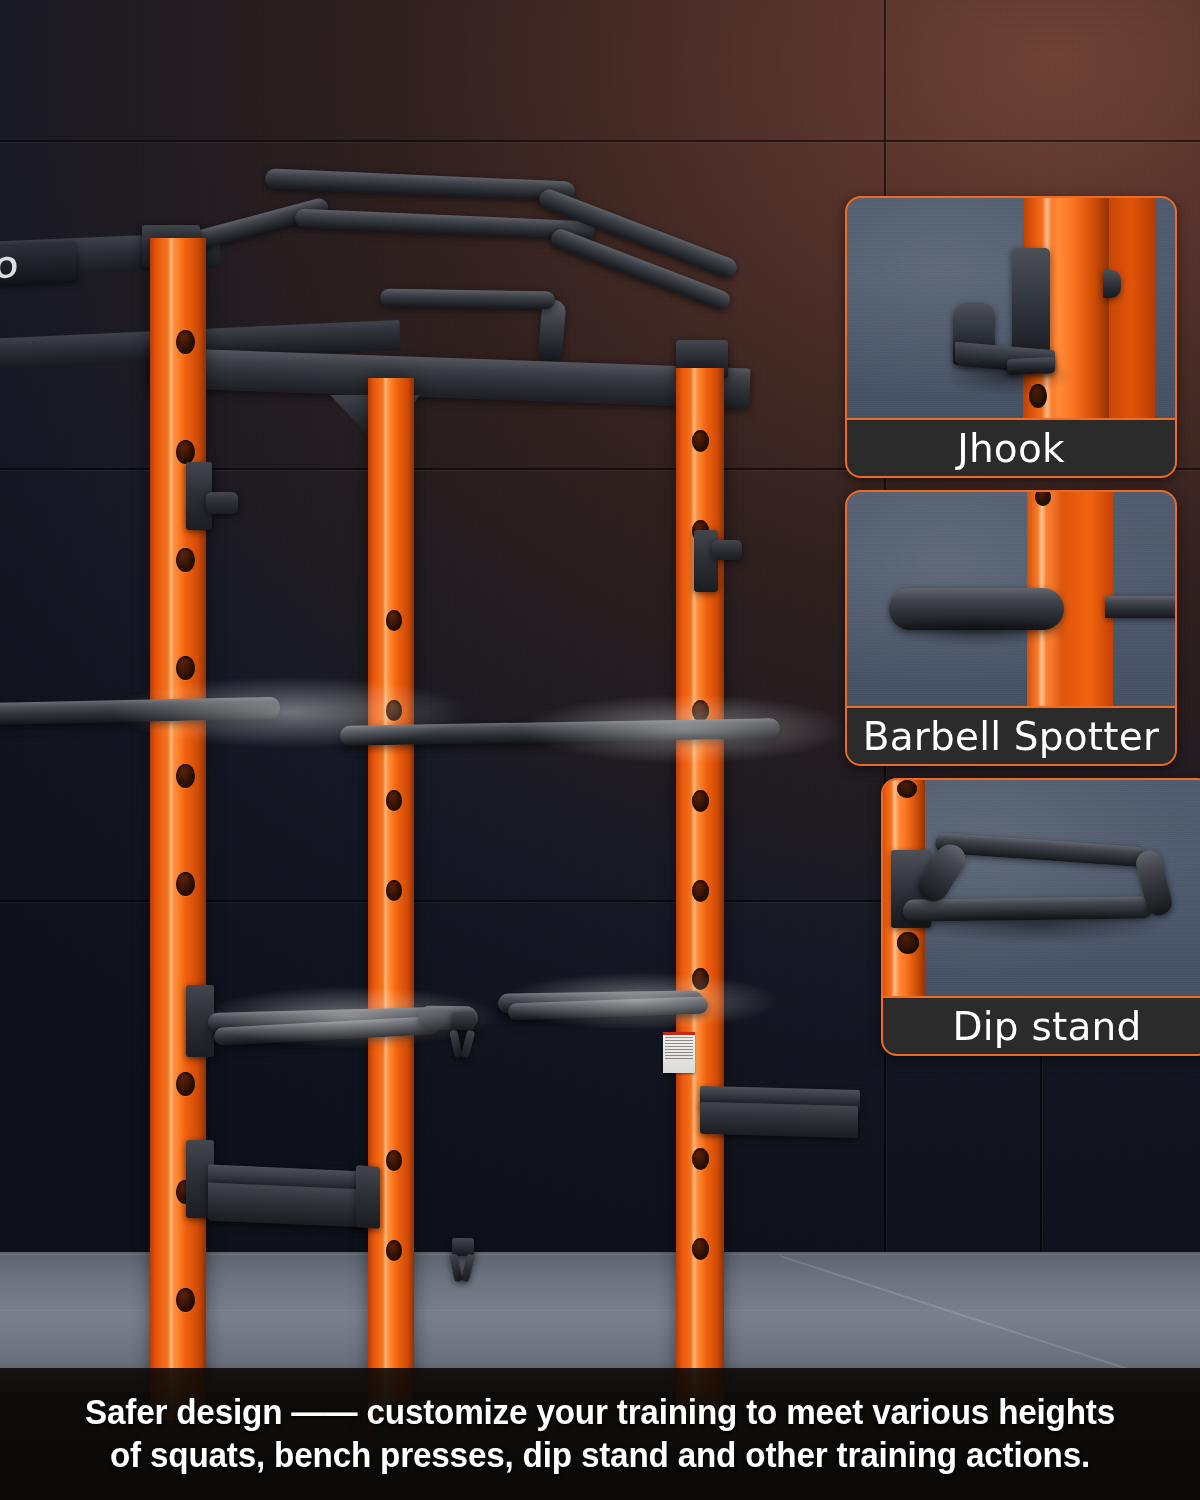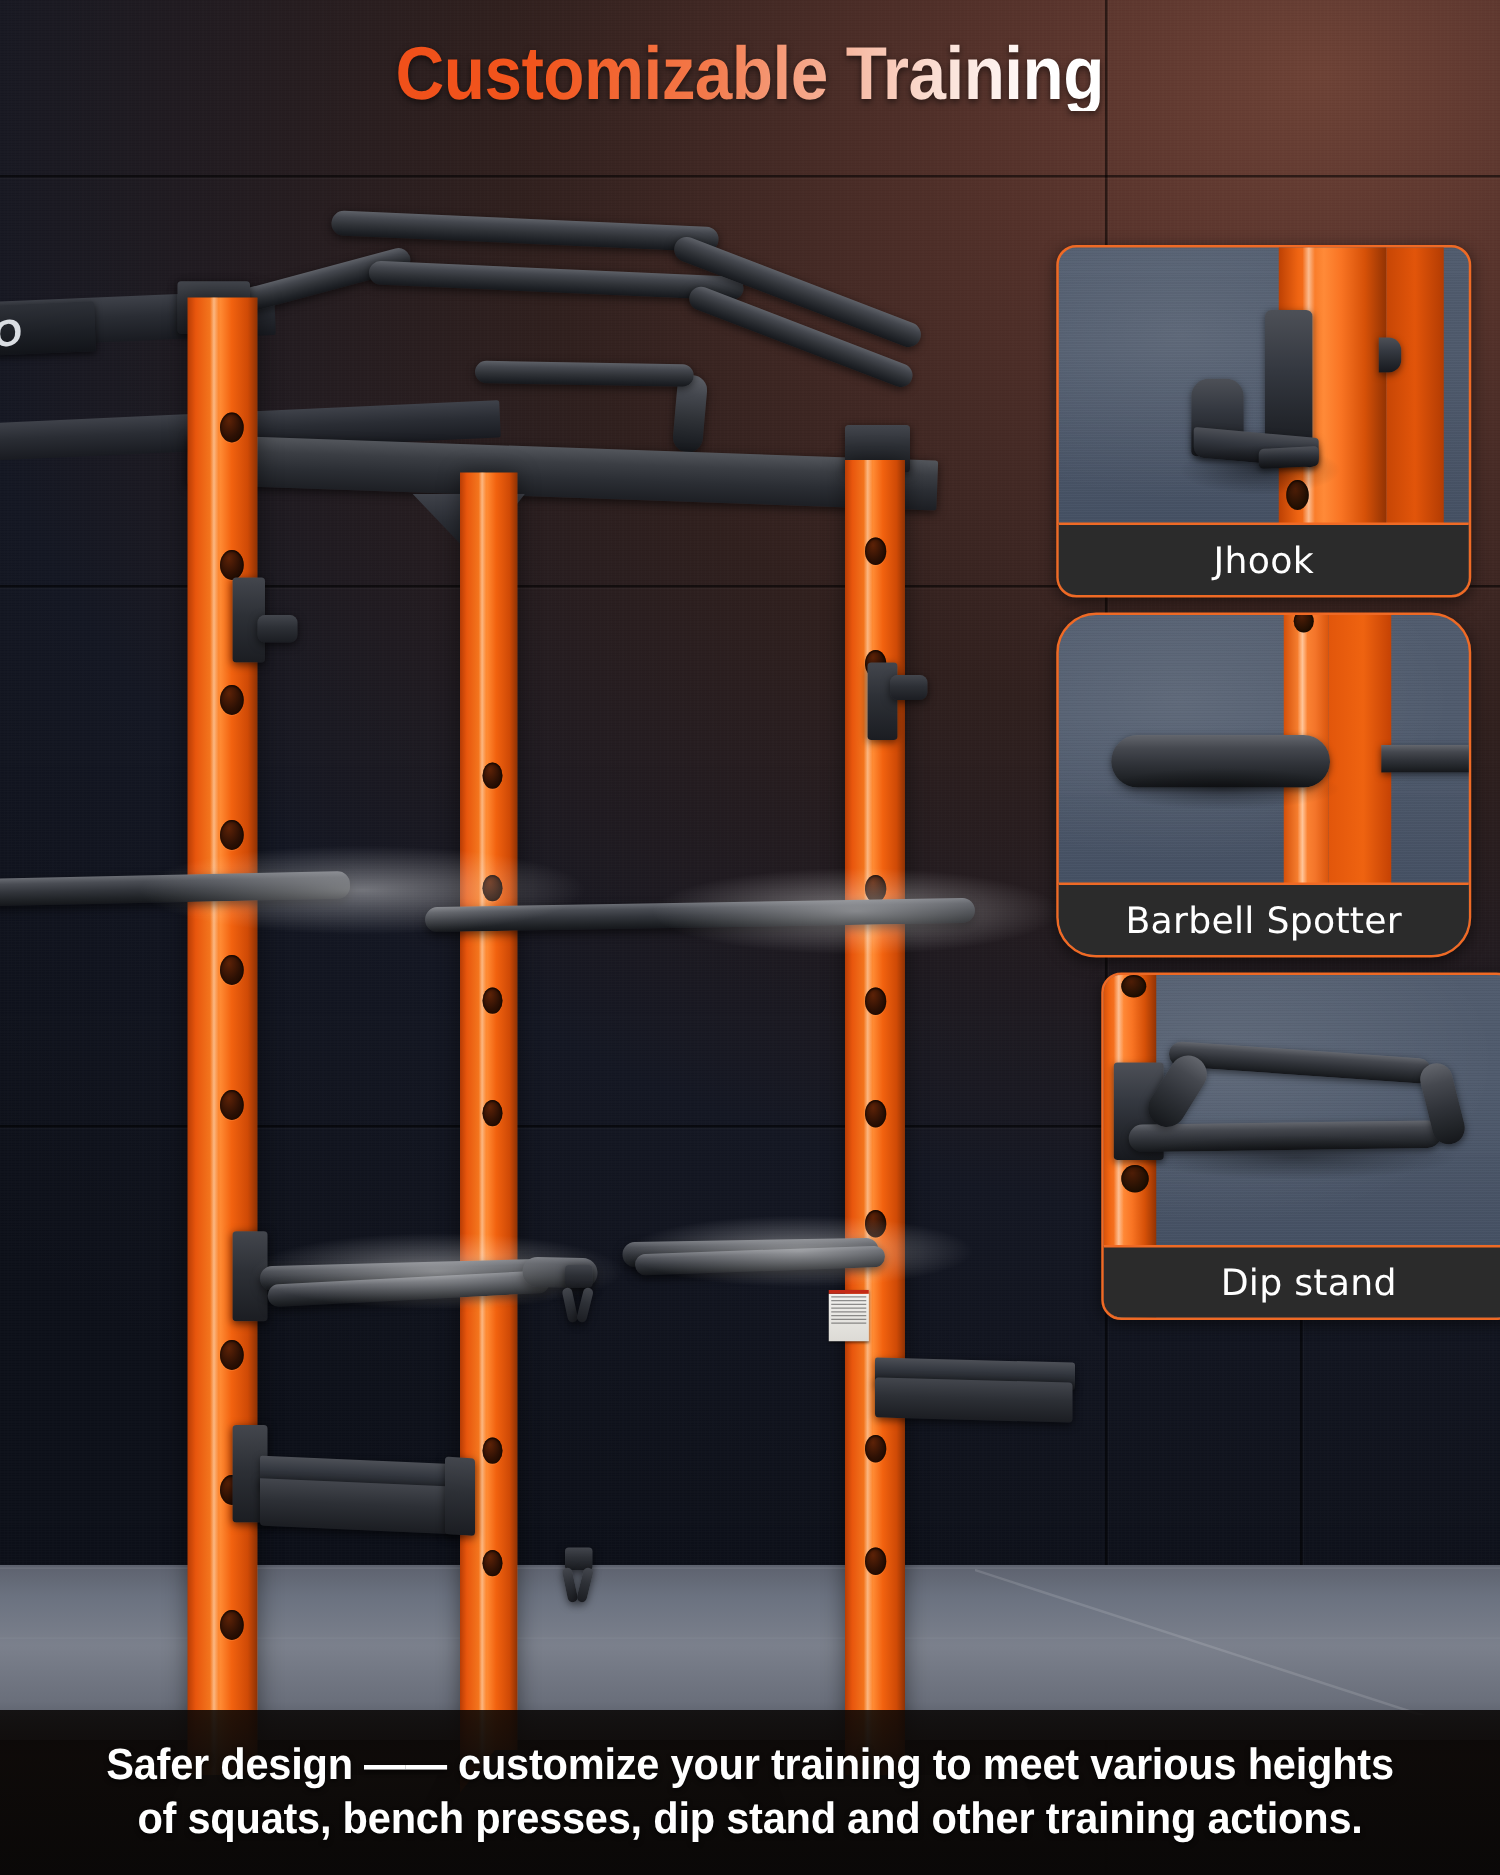--- a/index.html
+++ b/index.html
@@ -178,21 +178,21 @@
     position:absolute;left:-2px;right:-2px;bottom:-2px;
     height:56px;
     background:#2b2b2b;
     border:2px solid #ef6a25;
     border-radius:0 0 16px 16px;
     display:flex;align-items:center;justify-content:center;
     z-index:4;
   }
   .panel-label span{
     color:#ffffff;
-    font-size:29px;
+    font-size:39px;
     font-weight:400;
     letter-spacing:.2px;
     white-space:nowrap;
     font-family:"DejaVu Sans","Liberation Sans",sans-serif;
   }
   
   .panel-label.wide{left:-10px;right:-10px;border-radius:0 0 16px 16px;}
 
   
   .p-col{
@@ -370,23 +370,20 @@
         <i></i>
         <i></i>
         <i></i>
     </div>
 
     <div class="base-foot" style="left:120px;top:1420px;width:230px;height:56px;clip-path:polygon(12% 0,100% 0,88% 100%,0 100%);"></div>
     <div class="base-foot" style="left:330px;top:1400px;width:300px;height:80px;clip-path:polygon(22% 0,78% 0,100% 100%,0 100%);"></div>
     <div class="base-foot" style="left:620px;top:1420px;width:220px;height:58px;clip-path:polygon(0 0,90% 0,100% 100%,10% 100%);"></div>
   </div>
 
-  <div class="title-wrap">
-    <div class="title">Customizable Training</div>
-  </div>
 
   <div class="panels">
 
     <div class="panel" style="height:278px;">
       <div class="panel-art">
         <div class="bgtex"></div>
         <div class="p-col" style="left:176px;width:86px;">
           <div class="hl"></div>
         </div>
         <div class="p-col" style="left:262px;width:46px;background:linear-gradient(90deg,#c74605 0%,#e2550a 50%,#b33c03 100%);"></div>
@@ -396,21 +393,21 @@
         <div class="p-part" style="left:160px;top:160px;width:48px;height:16px;border-radius:4px;transform:skewY(-3deg);"></div>
         <div class="p-part" style="left:256px;top:72px;width:18px;height:28px;border-radius:0 10px 10px 0;"></div>
         <div class="p-hole" style="left:182px;top:186px;width:18px;height:24px;"></div>
         <div class="p-shadow" style="left:96px;top:158px;width:130px;height:40px;"></div>
       </div>
       <div class="panel-label">
         <span>Jhook</span>
       </div>
     </div>
 
-    <div class="panel" style="height:272px;border-radius:32px;">
+    <div class="panel" style="height:272px;">
       <div class="panel-art">
         <div class="bgtex"></div>
         <div class="p-col" style="left:180px;width:36px;background:linear-gradient(90deg,#d4500a 0%,#ff8b39 40%,#f4752a 70%,#d9550c 100%);">
           <div class="hl" style="left:30%;width:22%;"></div>
         </div>
         <div class="p-col" style="left:216px;width:50px;background:linear-gradient(90deg,#e2560b 0%,#ef6310 55%,#c54204 100%);"></div>
         <div class="p-hole" style="left:188px;top:-4px;width:16px;height:18px;"></div>
         <div class="p-tube" style="left:42px;top:96px;width:175px;height:42px;"></div>
         <div class="p-tube" style="left:258px;top:104px;width:78px;height:22px;border-radius:0 6px 6px 0;"></div>
         <div class="p-shadow" style="left:36px;top:122px;width:190px;height:34px;"></div>

